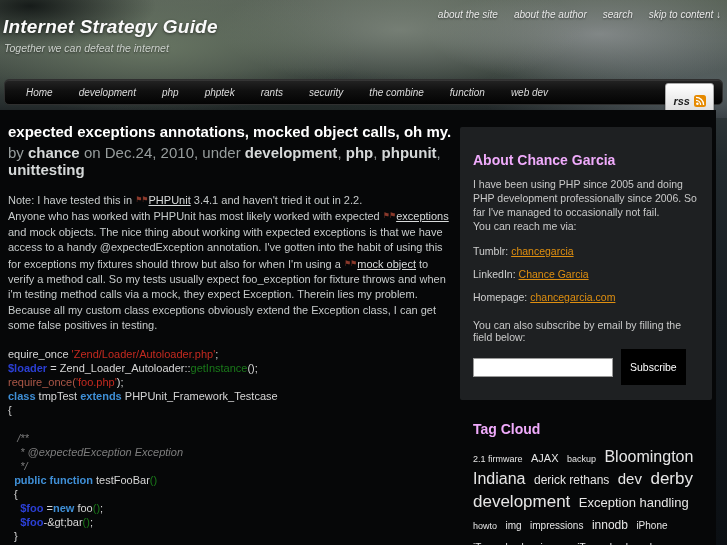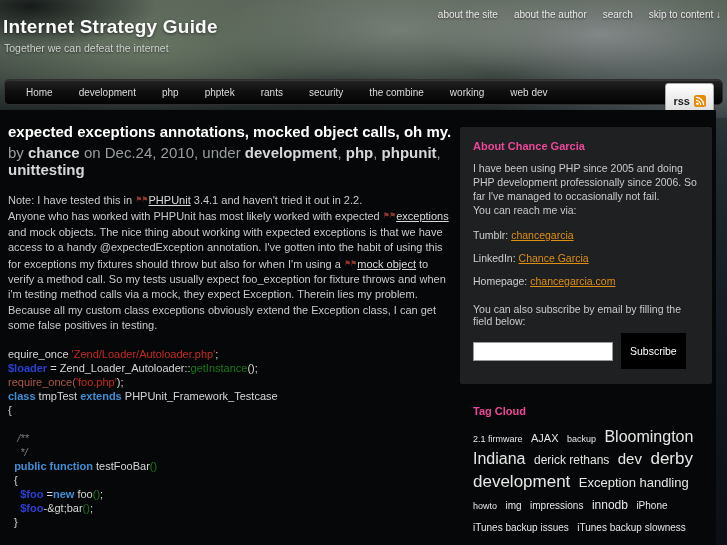--- a/index.html
+++ b/index.html
@@ -14,21 +14,21 @@
     background:
       radial-gradient(ellipse 180px 60px at 30px 6px, rgba(10,14,14,0.85), rgba(10,14,14,0) 70%),
       radial-gradient(ellipse 300px 90px at 150px 48px, rgba(108,122,102,0.85), rgba(108,122,102,0) 72%),
       radial-gradient(ellipse 260px 80px at 400px 30px, rgba(142,150,140,0.6), rgba(142,150,140,0) 70%),
       radial-gradient(ellipse 240px 70px at 600px 34px, rgba(155,158,162,0.65), rgba(155,158,162,0) 72%),
       radial-gradient(ellipse 300px 110px at 710px 95px, rgba(120,130,138,0.5), rgba(120,130,138,0) 75%),
       radial-gradient(ellipse 260px 60px at 300px 112px, rgba(30,38,36,0.8), rgba(30,38,36,0) 75%),
       linear-gradient(180deg,#5a6459 0%, #4d574f 35%, #3b443f 65%, #272e2e 88%, #181d20 100%);
   }
   
-  header{position:absolute;top:0;left:0;width:727px;height:110px;}
+  header{position:absolute;top:0;left:0;width:727px;height:110px;font-style:italic;}
   .top-links{position:absolute;top:4px;right:6px;}
   .top-link{color:#e9e9e9;font-size:10px;margin-left:16px;text-decoration:none;cursor:pointer;text-shadow:0 1px 2px rgba(0,0,0,0.5);}
   h1.site-title{
     position:absolute;top:16px;left:3px;margin:0;
     font-size:19px;font-weight:bold;color:#fafafa;letter-spacing:0.2px;
     text-shadow:0 1px 3px rgba(0,0,0,0.55);
   }
   .tagline{position:absolute;top:42px;left:4px;font-size:10.5px;color:#ccd1cc;text-shadow:0 1px 2px rgba(0,0,0,0.5);}
   
   nav{
@@ -66,21 +66,21 @@
   .tok-str{color:var(--code-string,#c52a20);}
   .tok-kw{color:var(--code-keyword,#3f8fd6);font-weight:bold;}
   .tok-var{color:var(--code-variable,#2b3fd4);font-weight:bold;}
   .tok-fn{color:var(--code-function,#1a7a1a);}
   .tok-cm{color:var(--code-comment,#7d7d7d);font-style:italic;}
   .tok-rk{color:var(--code-require,#ad5848);}
   
   .sidebar{width:252px;margin-left:6px;}
   .box{box-sizing:border-box;}
   .about-box{background:#1e2022;padding:9px 13px 15px 13px;border-radius:2px;margin-top:4px;}
-  .box h3{margin:4px 0 9px 0;font-size:11px;font-weight:bold;color:#ec4899;}
+  .box h3{margin:16px 0 9px 0;font-size:14px;font-weight:bold;color:#f0abfc;}
   .side-text{font-size:10.5px;line-height:14px;color:#c9c9c9;margin:0;}
   .contact-rows{margin-top:12px;}
   .contact-row{font-size:10.5px;color:#cecece;margin-bottom:11px;}
   .side-link{color:var(--accent,#df8f10);text-decoration:underline;cursor:pointer;}
   .subscribe-text{margin:16px 0 6px 0;font-size:10.5px;color:#c9c9c9;}
   .subscribe-row{display:flex;align-items:center;}
   .email-input{width:132px;height:15px;border:1px solid #999;background:#fff;font-size:10px;padding:1px 3px;}
   .subscribe-button{margin-left:8px;background:#000;color:#fff;border:0;font-size:10.5px;padding:12px 9px;cursor:pointer;font-family:"Liberation Sans",sans-serif;}
   .tag-box{margin-top:21px;padding:0 13px;}
   .tags{line-height:1.35;}
@@ -97,21 +97,21 @@
   <div class="tagline">Together we can defeat the internet</div>
   <nav>
     <div class="nav-items" id="nav-items">
         <a class="nav-item">Home</a>
         <a class="nav-item">development</a>
         <a class="nav-item">php</a>
         <a class="nav-item">phptek</a>
         <a class="nav-item">rants</a>
         <a class="nav-item">security</a>
         <a class="nav-item">the combine</a>
-        <a class="nav-item">working</a>
+        <a class="nav-item">function</a>
         <a class="nav-item">web dev</a>
       </div>
     <a class="rss-btn">
       <span class="rss-label">rss</span>
       <span style="display:flex;">
           <svg width="12" height="12" viewBox="0 0 12 12">
             <rect width="12" height="12" rx="2.5" fill="#e68a00"></rect>
             <circle cx="3.4" cy="8.7" r="1.3" fill="#fff"></circle>
             <path d="M2 5.3 A4.6 4.6 0 0 1 6.6 9.9" stroke="#fff" stroke-width="1.3" fill="none"></path>
             <path d="M2 2.3 A7.6 7.6 0 0 1 9.6 9.9" stroke="#fff" stroke-width="1.3" fill="none"></path>
@@ -133,20 +133,21 @@
       <span>Anyone who has worked with PHPUnit has most likely worked with expected </span><span class="flag-icon">⚑⚑</span><a>exceptions</a><span> and mock objects. The nice thing about working with expected exceptions is that we have access to a handy @expectedException annotation. I've gotten into the habit of using this for exceptions my fixtures should throw but also for when I'm using a </span><span class="flag-icon">⚑⚑</span><a>mock object</a><span> to verify a method call. So my tests usually expect foo_exception for fixture throws and when i'm testing method calls via a mock, they expect Exception. Therein lies my problem. Because all my custom class exceptions obviously extend the Exception class, I can get some false positives in testing.</span>
     </p>
     <div class="code" id="code-block">
         <div class="code-line"><span class="tok-pl">equire_once </span><span class="tok-str">'Zend/Loader/Autoloader.php'</span><span class="tok-pl">;</span></div>
         <div class="code-line"><span class="tok-var">$loader</span><span class="tok-pl"> = Zend_Loader_Autoloader::</span><span class="tok-fn">getInstance</span><span class="tok-pl">();</span></div>
         <div class="code-line"><span class="tok-rk">require_once(</span><span class="tok-str">'foo.php'</span><span class="tok-pl">);</span></div>
         <div class="code-line"><span class="tok-kw">class</span><span class="tok-pl"> tmpTest </span><span class="tok-kw">extends</span><span class="tok-pl"> PHPUnit_Framework_Testcase</span></div>
         <div class="code-line"><span class="tok-pl">{</span></div>
         <div class="code-line"> </div>
         <div class="code-line"><span class="tok-cm">   /**</span></div>
+        <div class="code-line"><span class="tok-cm">    * @expectedException Exception</span></div>
         <div class="code-line"><span class="tok-cm">    */</span></div>
         <div class="code-line"><span class="tok-pl">  </span><span class="tok-kw">public function </span><span class="tok-pl">testFooBar</span><span class="tok-fn">()</span></div>
         <div class="code-line"><span class="tok-pl">  {</span></div>
         <div class="code-line"><span class="tok-pl">    </span><span class="tok-var">$foo</span><span class="tok-pl"> =</span><span class="tok-kw">new</span><span class="tok-pl"> foo</span><span class="tok-fn">()</span><span class="tok-pl">;</span></div>
         <div class="code-line"><span class="tok-pl">    </span><span class="tok-var">$foo</span><span class="tok-pl">-&amp;gt;bar</span><span class="tok-fn">()</span><span class="tok-pl">;</span></div>
         <div class="code-line"><span class="tok-pl">  }</span></div>
         <div class="code-line"> </div>
         <div class="code-line"><span class="tok-cm">   /**</span></div>
       </div>
   </div>

